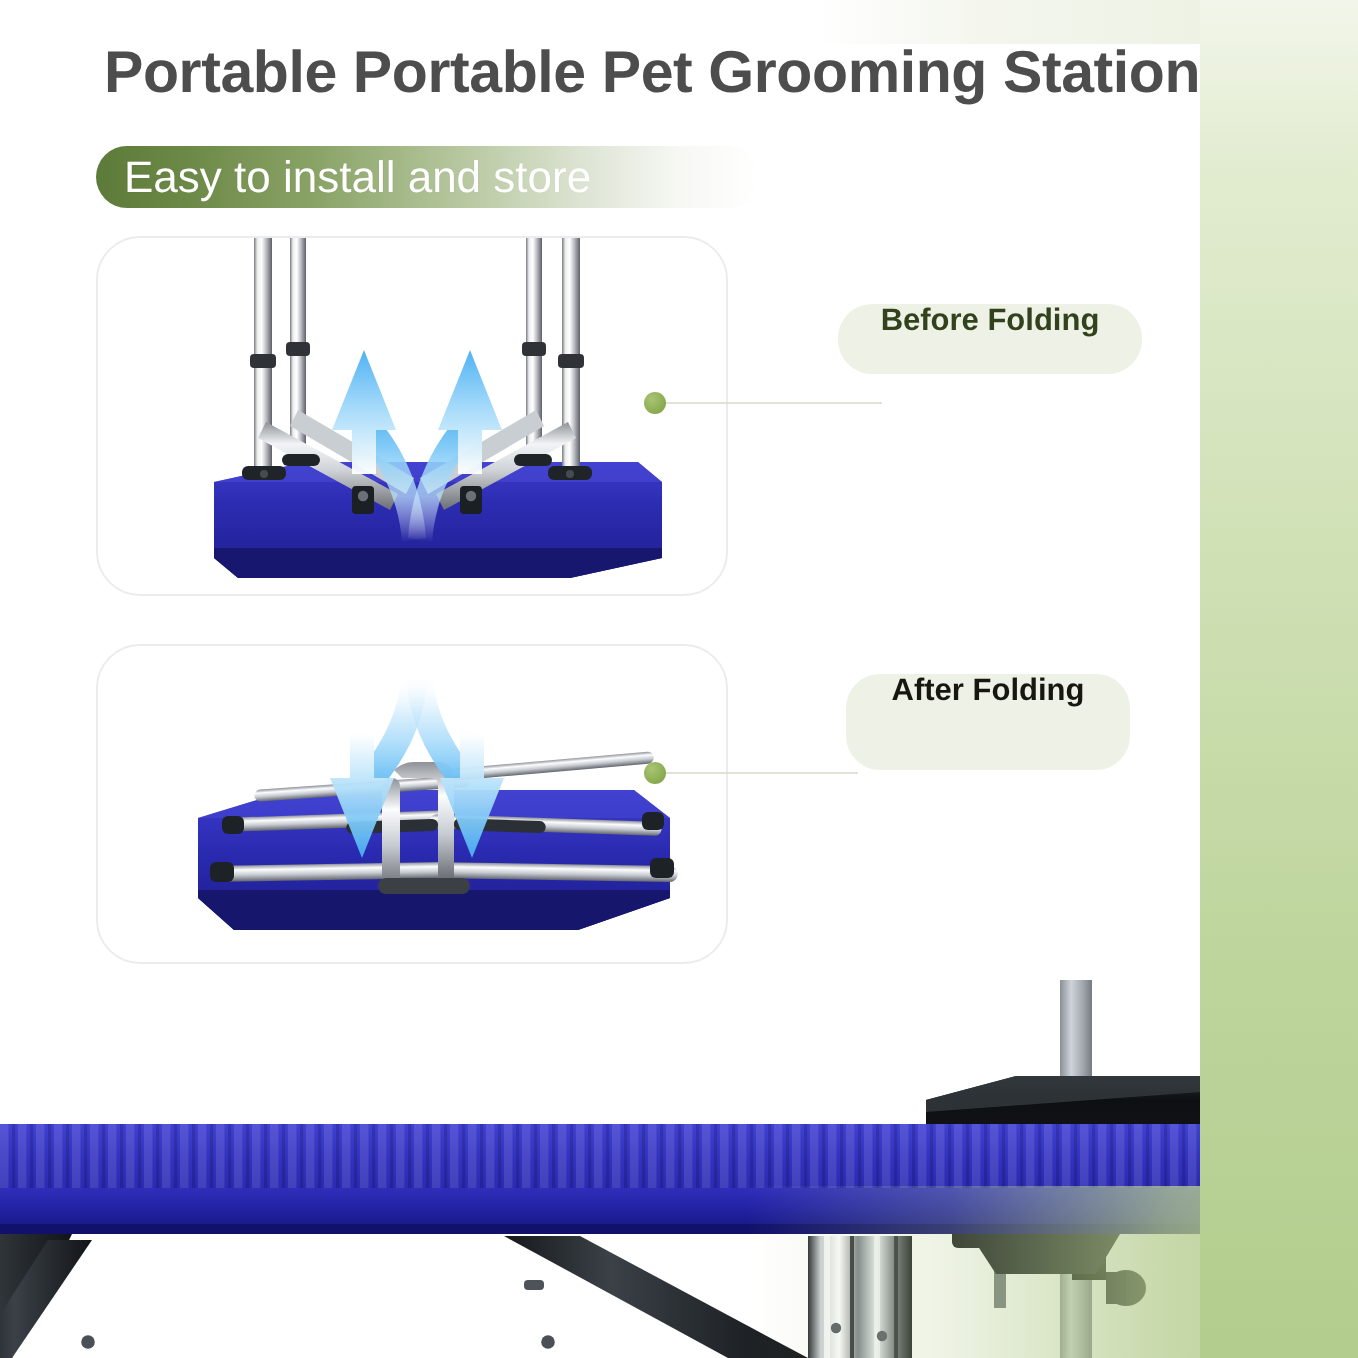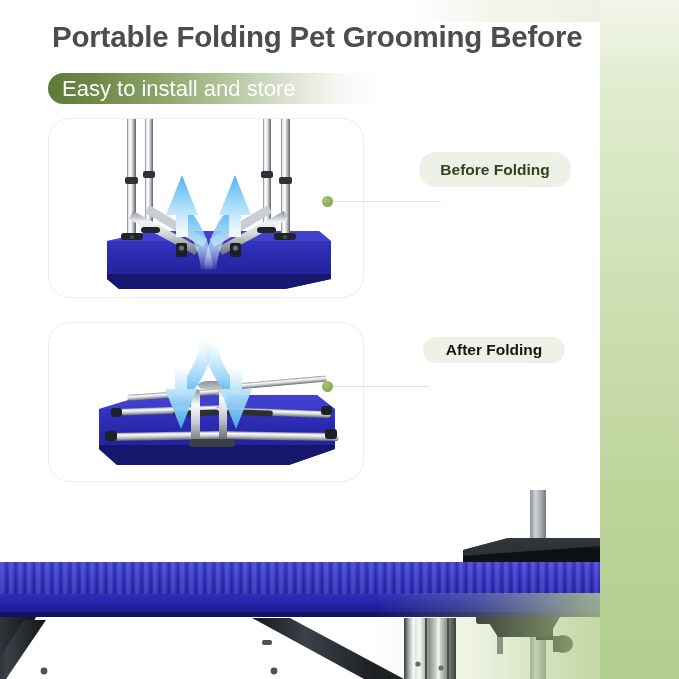--- a/index.html
+++ b/index.html
@@ -62,42 +62,42 @@
     background:radial-gradient(circle at 35% 32%,#a9c474 0%,#8fb055 55%,#7b9c46 100%);
   }
   .conn-line{position:absolute;height:1px;background:#dfe2d6;}
   #dot-before{left:322px;top:196px;}
   #line-before{left:333px;top:201px;width:108px;}
   #dot-after{left:322px;top:381px;}
   #line-after{left:333px;top:386px;width:96px;}
 
   .tag-pill{
     position:absolute;border-radius:17px;background:#eef1e5;
-    display:flex;align-items:center;justify-content:center;
+    display:flex;align-items:flex-start;justify-content:center;
   }
   #tag-before{left:419px;top:152px;width:152px;height:35px;}
-  #tag-after{left:423px;top:337px;width:142px;height:26px;}
+  #tag-after{left:423px;top:337px;width:142px;height:48px;}
   .tag-text{font-size:15.5px;font-weight:bold;white-space:nowrap;}
   #tag-before .tag-text{color:#32421c;}
   #tag-after .tag-text{color:#17170f;}
 
   
   #hero{position:absolute;left:0;top:490px;width:679px;height:189px;overflow:hidden;}
 </style>
 </head>
 <body>
 
 <div id="stage">
 
   <div class="green-edge-right"></div>
   <div class="white-page"></div>
   <div class="top-tint"></div>
   <div class="top-white-patch"></div>
 
-  <div class="title">Portable Folding Pet Grooming Before</div>
+  <div class="title">Portable Portable Pet Grooming Station</div>
 
   <div class="subtitle-pill">
     <span class="subtitle-text">Easy to install and store</span>
   </div>
 
   <div class="card" id="card-before">
     <svg class="scene" viewBox="0 0 314 178">
       <defs>
         <linearGradient id="steelV" x1="0" y1="0" x2="1" y2="0">
           <stop offset="0%" stop-color="#76797e"></stop>

